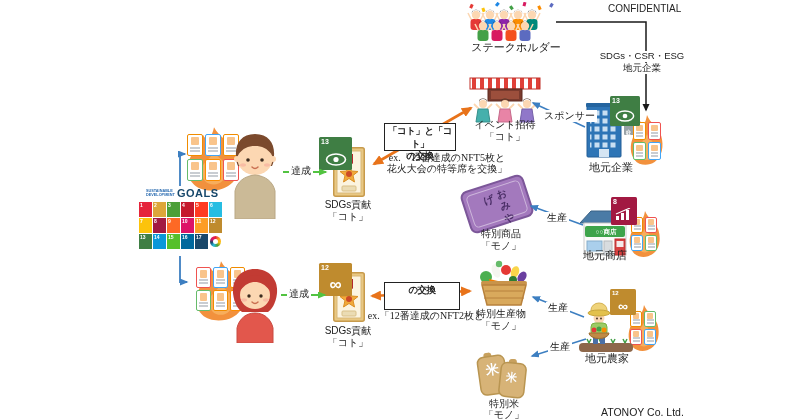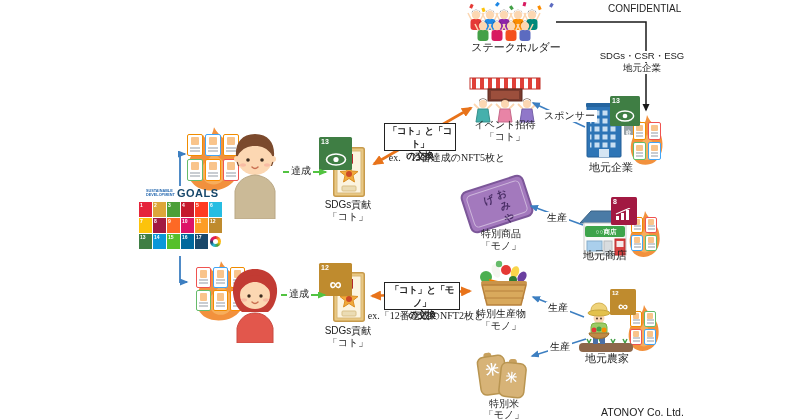--- a/index.html
+++ b/index.html
@@ -473,23 +473,23 @@
   <div class="lbl fs10" style="left:320px;top:199px;width:56px;z-index:3">SDGs貢献</div>
   <div class="lbl fs10" style="left:320px;top:211px;width:56px;z-index:3">「コト」</div>
   <div class="lbl fs10" style="left:320px;top:325px;width:56px;z-index:3">SDGs貢献</div>
   <div class="lbl fs10" style="left:320px;top:337px;width:56px;z-index:3">「コト」</div>
 
   <div class="xbox" style="left:384px;top:123px;width:72px;height:28px;z-index:3">
     <div>「コト」と「コト」</div>
     <div>の交換</div>
   </div>
   <div class="lbl fs9" style="left:379px;top:152px;width:136px;z-index:3">ex.「13番達成のNFT5枚と</div>
+  <div class="lbl fs9" style="left:379px;top:163px;width:136px;z-index:3">花火大会の特等席を交換」</div>
 
   <div class="xbox" style="left:384px;top:282px;width:76px;height:28px;z-index:3">
-    <div>「コト」と「モノ」</div>
     <div>の交換</div>
   </div>
   <div class="lbl fs9" style="left:356px;top:310px;width:140px;z-index:3">ex.「12番達成のNFT2枚と</div>
 
   <div class="lbl fs10" style="left:470px;top:228px;width:62px;z-index:3">特別商品</div>
   <div class="lbl fs10" style="left:470px;top:240px;width:62px;z-index:3">「モノ」</div>
 
   <div class="lbl fs10" style="left:469px;top:308px;width:64px;z-index:3">特別生産物</div>
   <div class="lbl fs10" style="left:469px;top:320px;width:64px;z-index:3">「モノ」</div>
 

